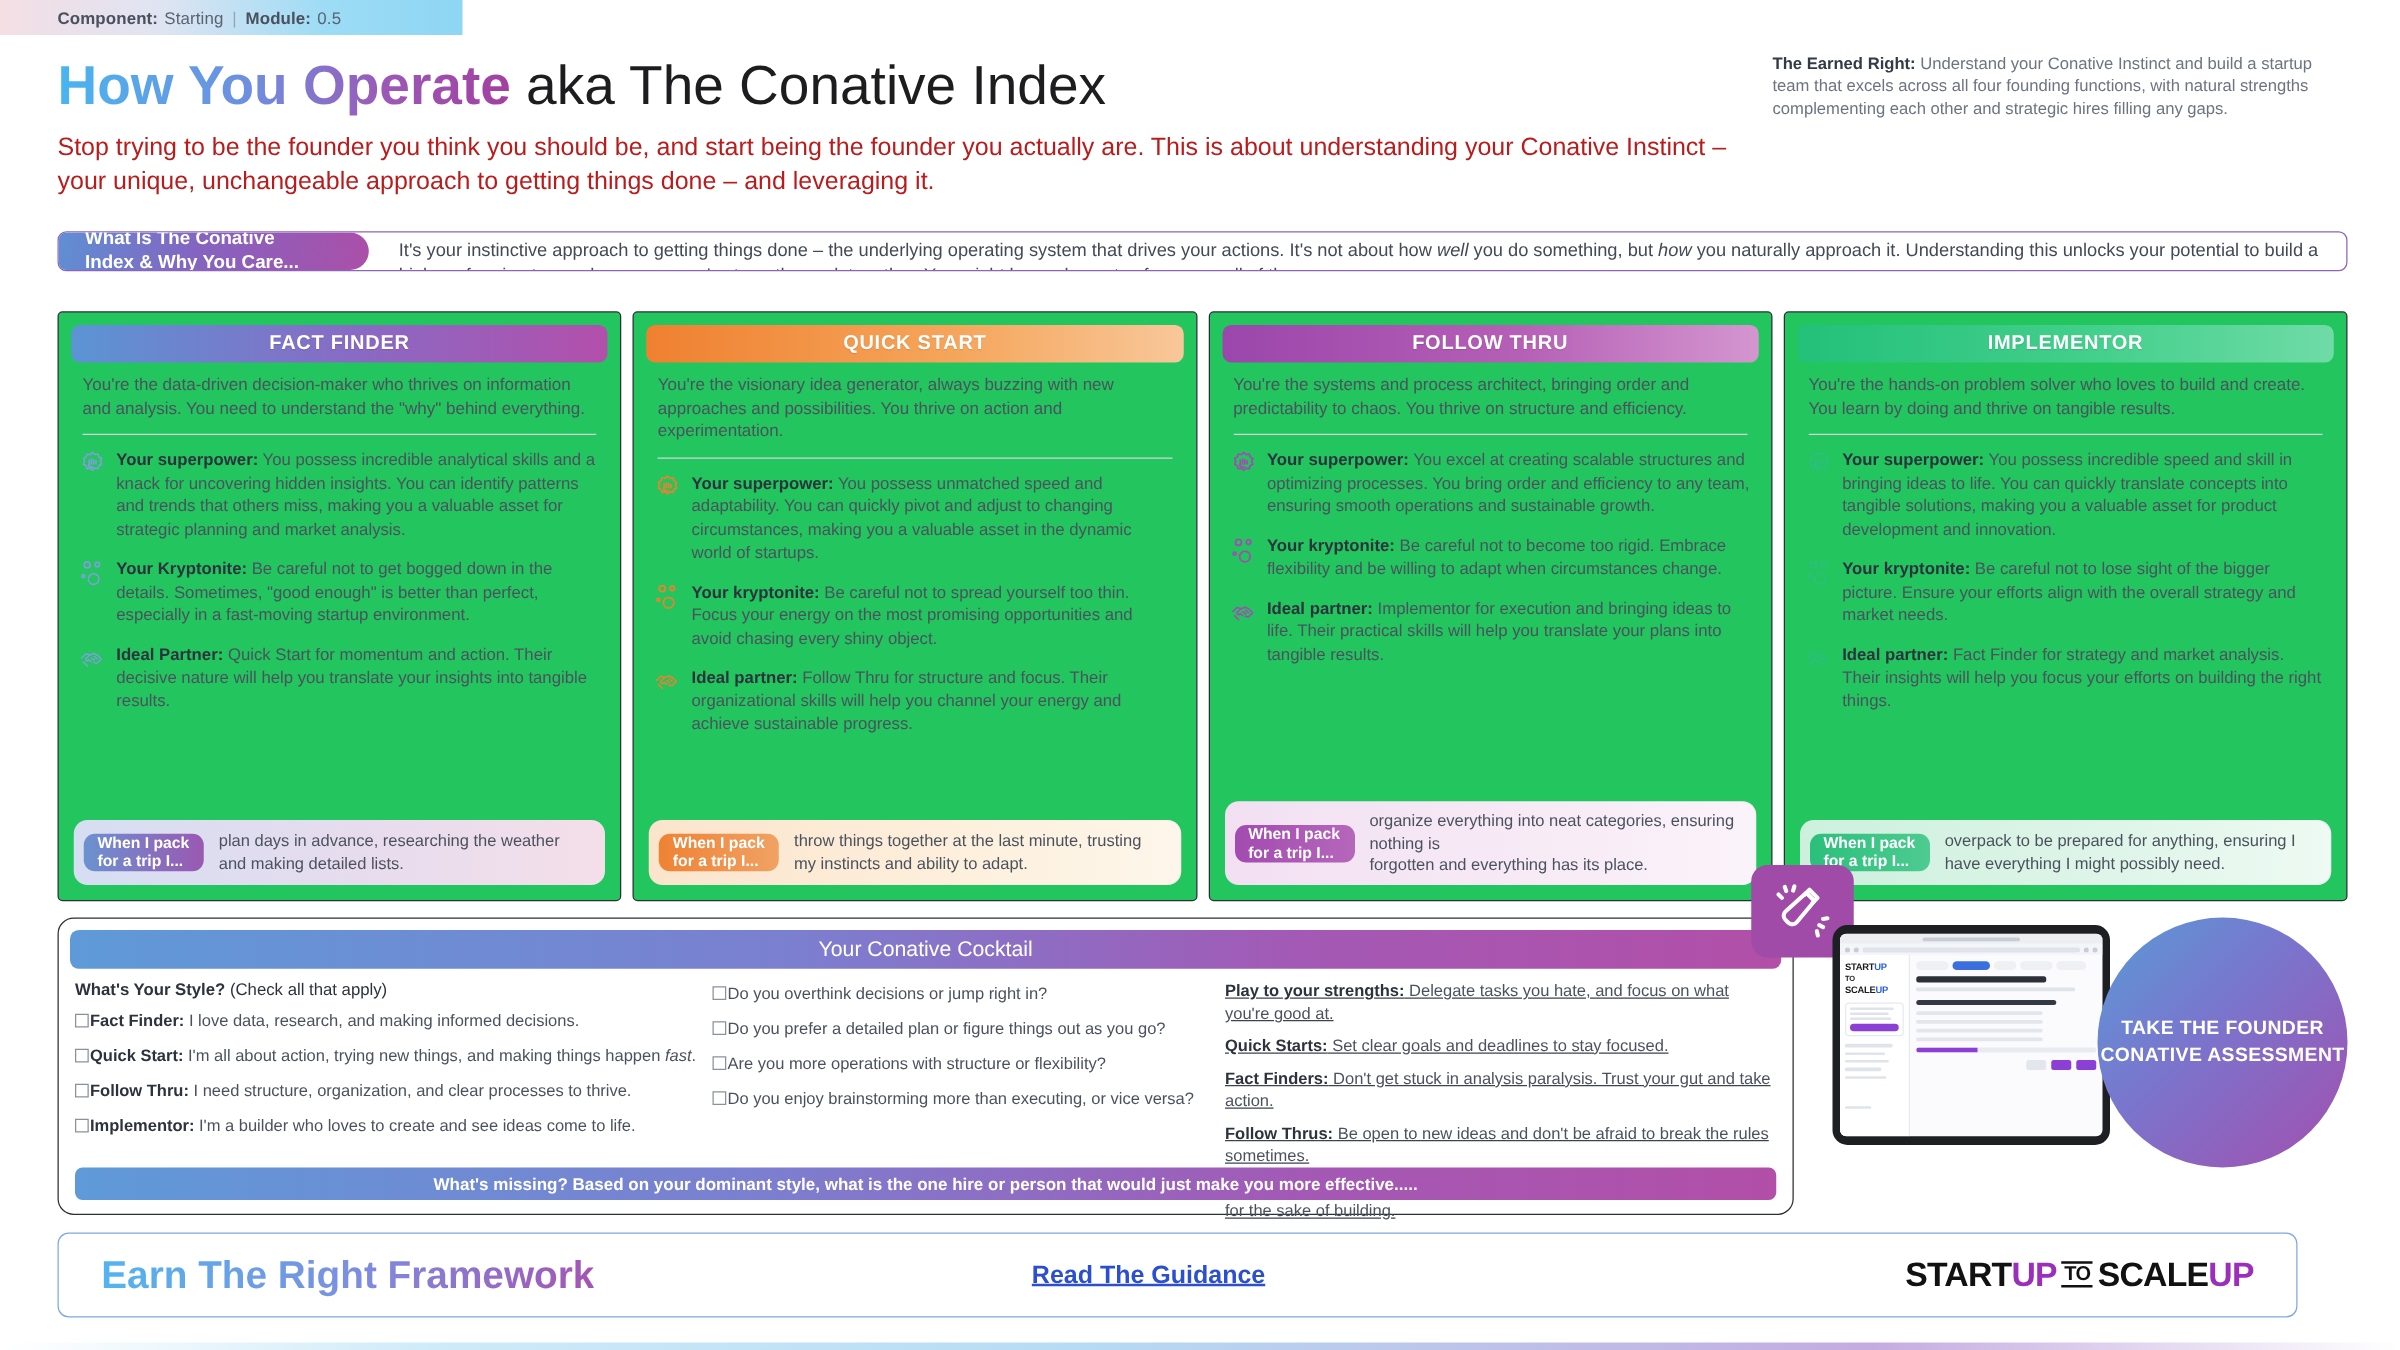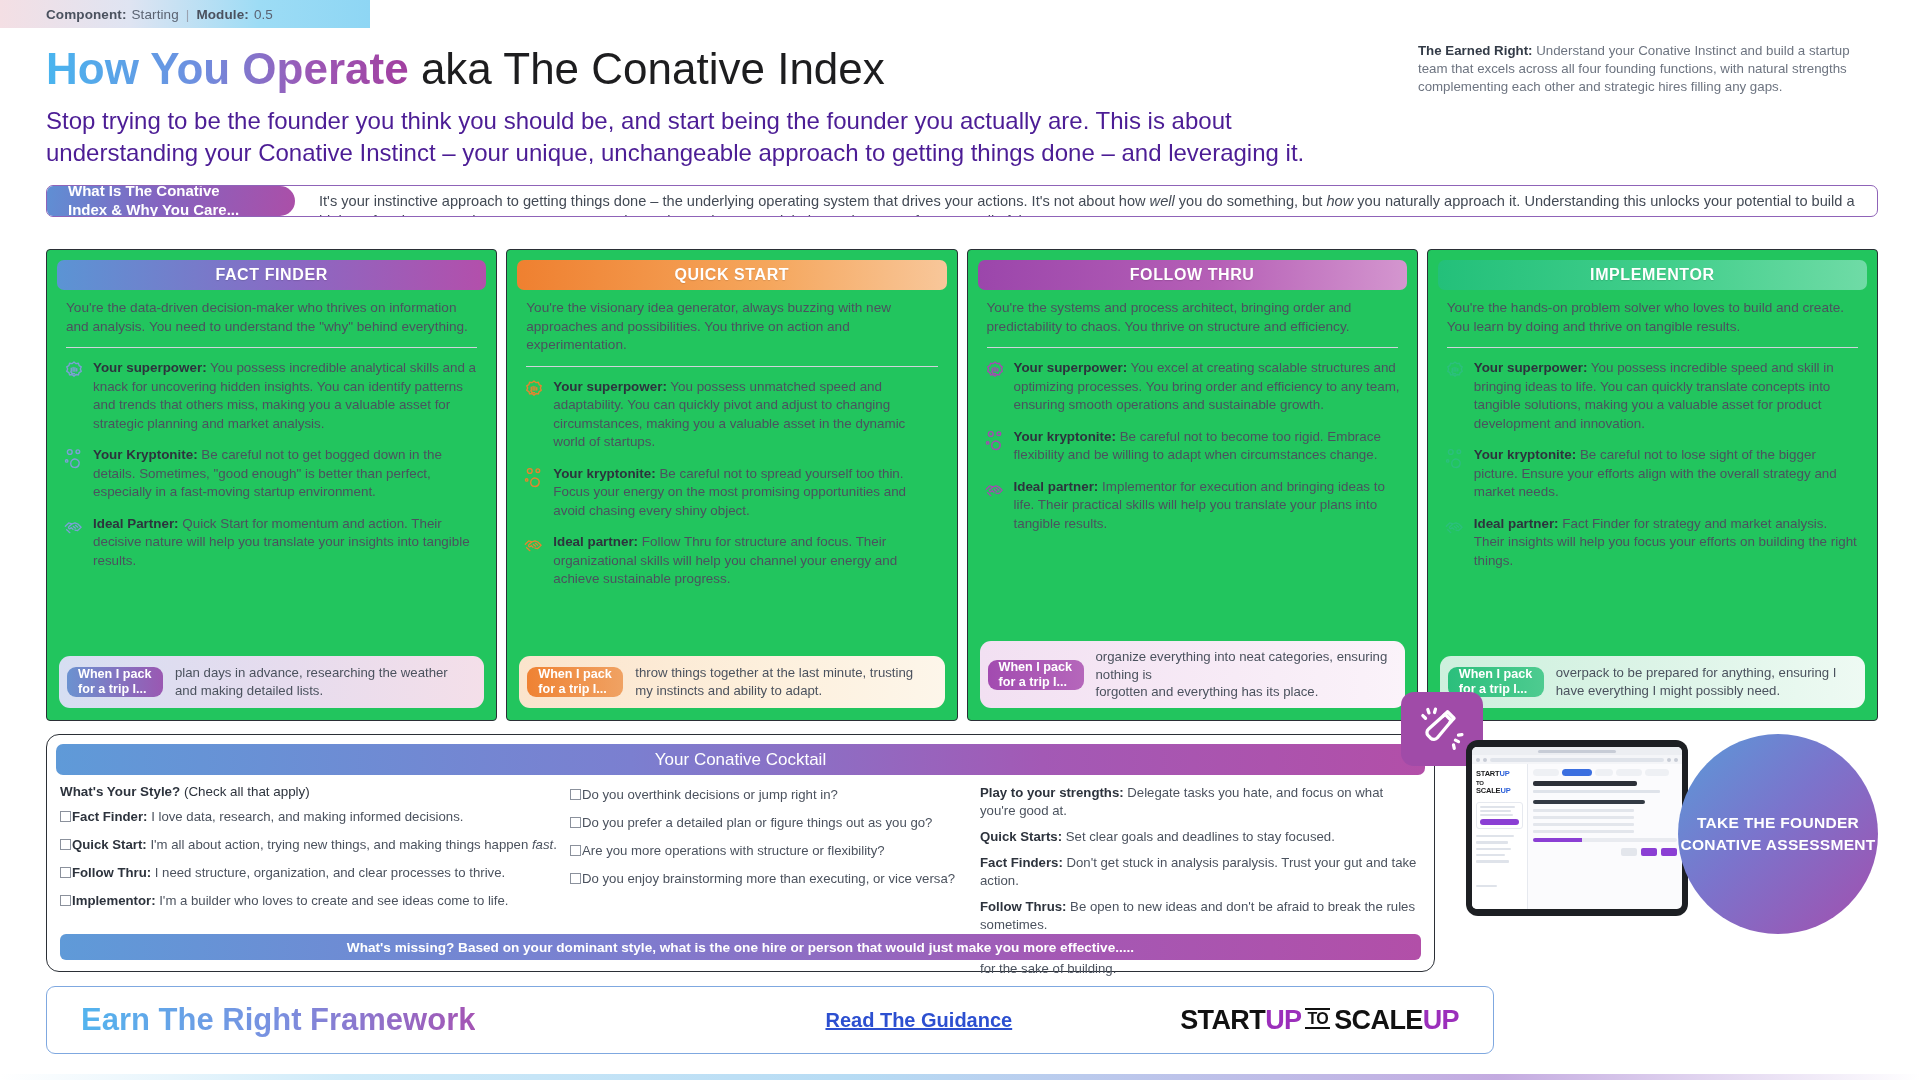--- a/index.html
+++ b/index.html
@@ -32,22 +32,22 @@
     font-weight: 400; color: #1d1d1f;
     white-space: nowrap;
   }
   h1.main-title .grad {
     font-weight: 700;
     background: linear-gradient(90deg, #49b5ef 0%, #6e8fe0 42%, #9b59b6 72%, #a23fa0 100%);
     -webkit-background-clip: text; background-clip: text;
     -webkit-text-fill-color: transparent; color: transparent;
   }
   .subtitle {
-    margin-top: 13px; font-size: 24px; line-height: 1.33;
-    color: #4c1d95; font-weight: 400; max-width: 1340px;
+    margin-top: 13px; font-size: 20px; line-height: 1.33;
+    color: #b91c1c; font-weight: 400; max-width: 1340px;
   }
 
   
   .earned-right {
     position: absolute; right: 40px; top: 42px; width: 462px;
     font-size: 13.3px; line-height: 1.36; color: #6d7480;
   }
   .earned-right b { color: #333b47; font-weight: 700; }
 
   
@@ -127,21 +127,21 @@
   .cocktail-head {
     height: 31px; border-radius: 7px;
     background: linear-gradient(90deg, #5f9ad8 0%, #7b7fd0 42%, #a359b5 72%, #b24fa8 100%);
     color: #fff; font-weight: 400; font-size: 17px;
     display: flex; align-items: center; justify-content: center;
     position: relative;
   }
   .cocktail-body { display: flex; padding: 9px 4px 0 4px; gap: 10px; }
   .col-a { width: 500px; }
   .col-b { width: 400px; position: relative; }
-  .col-c { width: 440px; border-left: 0; }
+  .col-c { width: 440px; border-left: 0; text-decoration: underline; }
   .q-head { font-size: 13.4px; color: #2d333d; margin-bottom: 9px; }
   .q-head b { font-weight: 700; }
   .chk-row { display: flex; gap: 1px; font-size: 13.2px; line-height: 1.36; color: #4b525e; margin-bottom: 10px; }
   .chk {
     flex: 0 0 11px; width: 11px; height: 11px; margin-top: 3px;
     border: 1.3px solid #8b919c; background: #fff;
   }
   .chk-row b { font-weight: 700; color: #2d333d; }
   .chk-row i { font-style: italic; }
   .tip { font-size: 13.2px; line-height: 1.36; color: #4b525e; margin-bottom: 8px; }
@@ -200,21 +200,21 @@
   .circle {
     position: absolute; right: 0; top: 0; width: 200px; height: 200px; border-radius: 50%;
     background: linear-gradient(135deg, #5a9ad8 0%, #7b74cc 45%, #a34fae 100%);
     color: #fff; font-weight: 700; font-size: 15.5px; line-height: 1.45;
     display: flex; align-items: center; justify-content: center; text-align: center;
     letter-spacing: .3px;
   }
 
   
   .footer {
-    position: absolute; left: 46px; top: 986px; width: 1448px; height: 68px;
+    position: absolute; left: 46px; top: 986px; width: 1792px; height: 68px;
     border: 1.4px solid #7fa8e0; border-radius: 9px; background: #fff;
     display: flex; align-items: center; padding: 0 34px;
   }
   .footer-title {
     font-size: 31px; font-weight: 700;
     background: linear-gradient(90deg, #53b4ee 0%, #7a90e0 50%, #a454b4 100%);
     -webkit-background-clip: text; background-clip: text;
     -webkit-text-fill-color: transparent; color: transparent;
   }
   .footer-link {

